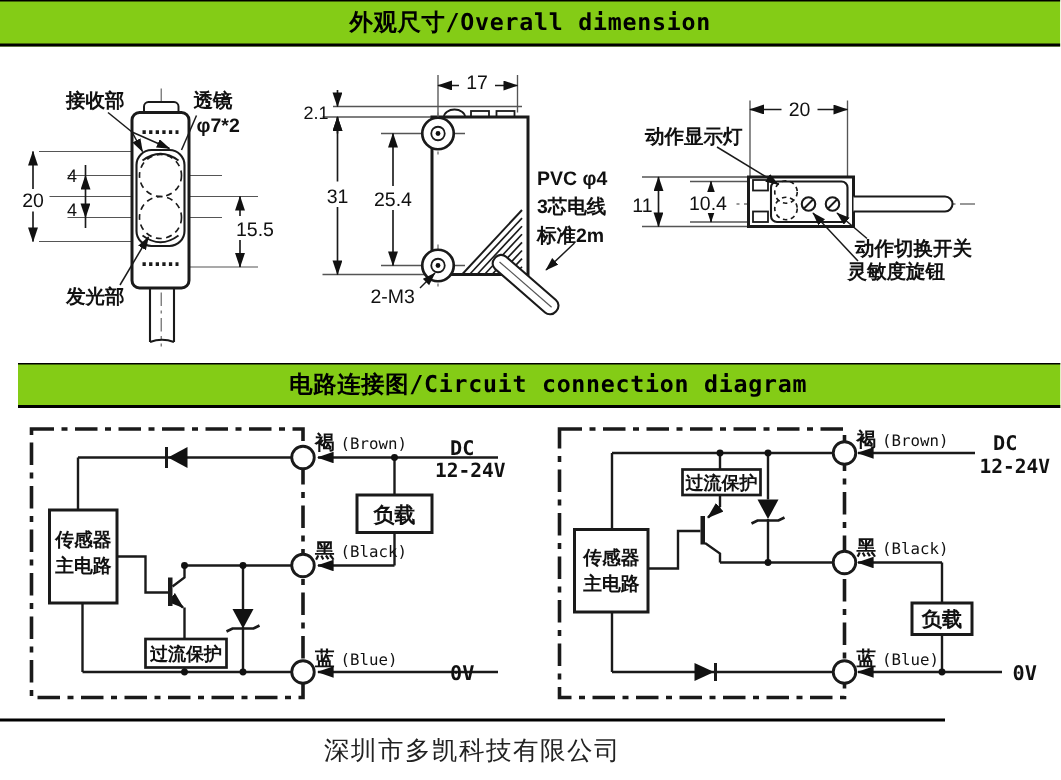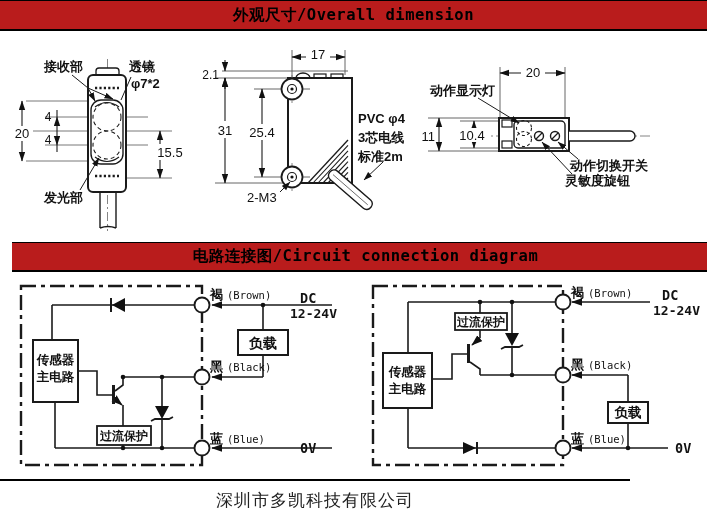--- a/index.html
+++ b/index.html
@@ -1,18 +1,18 @@
 <!DOCTYPE html>
 <html><head>
 <meta charset="utf-8">
 <style>
   html,body{margin:0;padding:0;background:#fff;}
   .page{position:relative;width:707px;height:520px;background:#fff;overflow:hidden;
         font-family:"Liberation Sans","DejaVu Sans",sans-serif;color:#111;}
-  .bar{position:absolute;left:0;width:707px;background:#b91c1c;
+  .bar{position:absolute;left:0;width:707px;background:#84cc16;
        border-top:1px solid #000;border-bottom:2px solid #000;
        display:flex;align-items:center;justify-content:center;}
   .bar-title{font-family:"DejaVu Sans Mono","Liberation Sans",sans-serif;
              font-weight:bold;font-size:15.5px;letter-spacing:.5px;color:#000;}
   #bar1{top:0;height:28px;}
   #bar2{top:242px;height:27px;margin-left:12px;}
   #dims{position:absolute;top:31px;left:0;}
   #circ{position:absolute;top:272px;left:0;}
   .footer{position:absolute;top:479px;left:0;width:630px;height:39px;
           border-top:2px solid #000;border-bottom:1.5px solid #8a8a8a;

